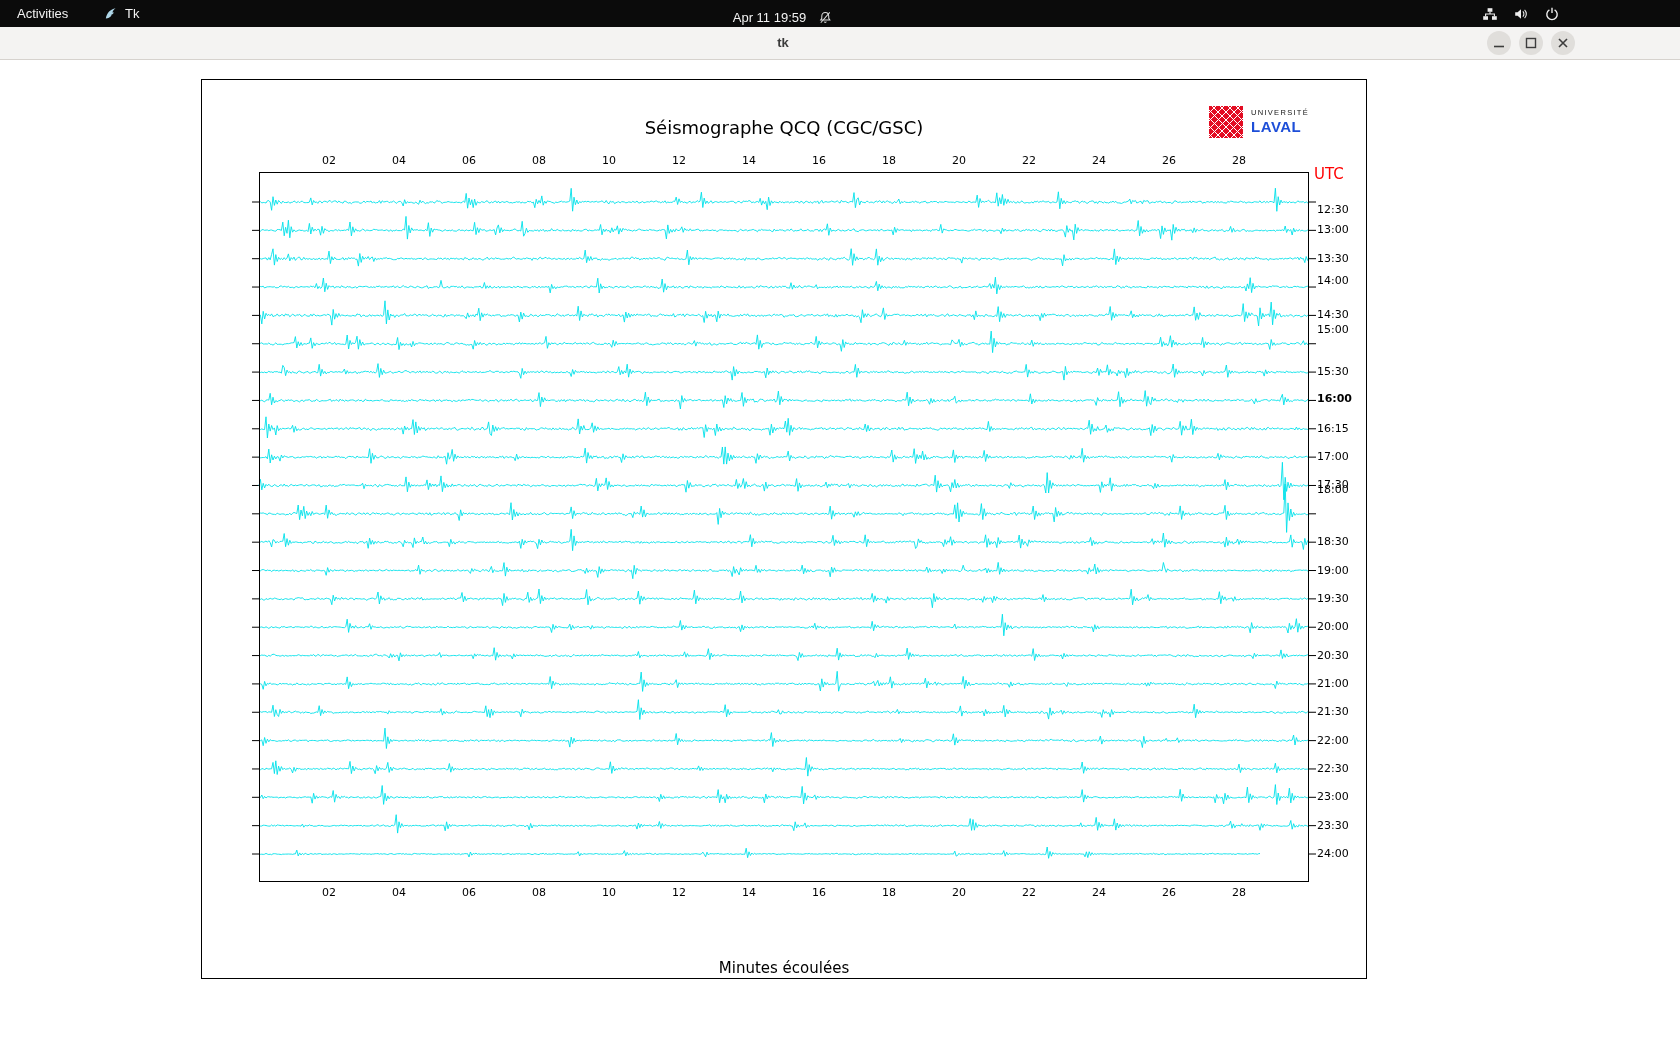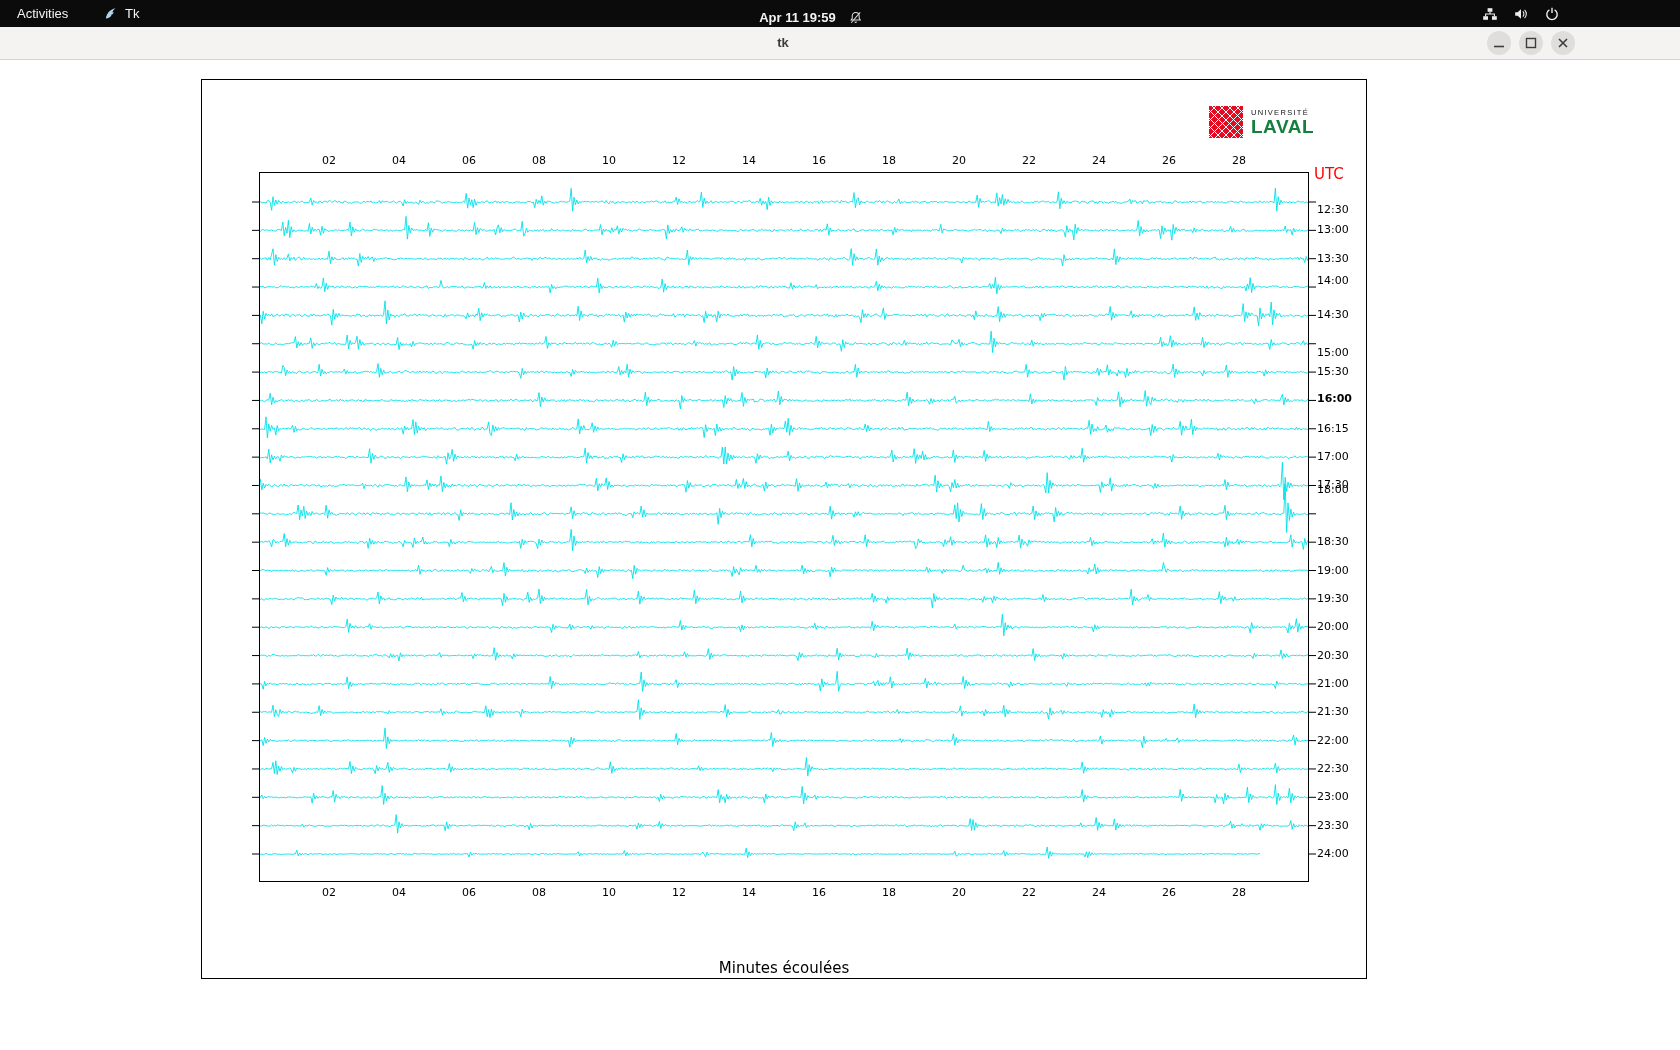--- a/index.html
+++ b/index.html
@@ -5,21 +5,21 @@
   html,body{margin:0;padding:0;}
   body{width:1680px;height:1050px;position:relative;overflow:hidden;background:#ffffff;
        font-family:"Liberation Sans",sans-serif;}
 
   
   .top-bar{position:absolute;top:0;left:0;width:1680px;height:27px;background:#0b0b0b;color:#f2f2f2;}
   .activities{position:absolute;left:0;top:0;height:27px;display:flex;align-items:center;
               padding:0 17px;font-size:13px;cursor:default;}
   .app-ind{position:absolute;left:103px;top:0;height:27px;display:flex;align-items:center;gap:7px;font-size:13px;}
   .tb-center{position:absolute;left:783px;top:0;height:35px;transform:translateX(-50%);
-             display:flex;align-items:center;gap:12px;font-size:13px;font-weight:700;margin-left:28px;}
+             display:flex;align-items:center;gap:12px;font-size:13px;font-weight:400;}
   .tb-right{position:absolute;right:120px;top:0;height:27px;display:flex;align-items:center;gap:15px;}
 
   
   .titlebar{position:absolute;top:27px;left:0;width:1680px;height:32px;background:#f4f3f2;
             border-bottom:1px solid #d6d2ce;}
   .titlebar .title{position:absolute;left:783px;top:0;transform:translateX(-50%);
                    line-height:32px;font-size:13px;font-weight:700;color:#3b3b3b;}
   .win-controls{position:absolute;right:105px;top:4px;display:flex;gap:8px;}
   .win-btn{width:24px;height:24px;border-radius:50%;background:#e0dedb;border:none;padding:0;
            display:flex;align-items:center;justify-content:center;cursor:default;}
@@ -28,21 +28,21 @@
   .app-area{position:absolute;top:60px;left:0;width:1680px;height:990px;background:#ffffff;}
   .tk-canvas{position:absolute;left:201px;top:19px;width:1164px;height:898px;background:#ffffff;
              border:1px solid #000;font-family:"DejaVu Sans",sans-serif;color:#000;}
 
   .hdr{position:absolute;left:57px;top:21px;font-size:13px;line-height:18.5px;}
   .plot-title{position:absolute;left:0;top:37px;width:100%;text-align:center;font-size:18px;}
 
   .logo{position:absolute;left:1006px;top:24px;display:flex;gap:7px;align-items:center;}
   .logo-texts{display:flex;flex-direction:column;}
   .logo-texts .t1{font-size:7.5px;letter-spacing:1.3px;color:#141414;font-family:"Liberation Sans",sans-serif;}
-  .logo-texts .t2{font-size:19px;font-weight:700;letter-spacing:.5px;line-height:20px;color:#15803d;
+  .logo-texts .t2{font-size:15px;font-weight:700;letter-spacing:.5px;line-height:20px;color:#1d4ed8;
                   font-family:"Liberation Sans",sans-serif;}
 
   .xticks{position:absolute;left:57px;width:1050px;height:14px;}
   .xticks-top{top:74px;}
   .xticks-bottom{top:806px;}
   .xtick{position:absolute;transform:translateX(-50%);font-size:11px;}
 
   .row-labels{position:absolute;left:1115px;top:0;width:48px;height:898px;}
   .row-label{position:absolute;left:0;font-size:11px;line-height:12px;}
 
@@ -119,20 +119,21 @@
         <path d="M8 8l8 8M16 8l-8 8" stroke="#3c3c3c" stroke-width="1.6"></path>
       </svg>
     </button>
   </div>
 </div>
 
 <div class="app-area">
   <div class="tk-canvas">
 
 
+    <div class="plot-title">Séismographe QCQ (CGC/GSC)</div>
 
     <div class="logo">
       <span style="display:flex;">
         <svg width="36" height="36" viewBox="0 0 36 36">
           <rect x="1" y="2" width="34" height="32" fill="#e30c22"></rect>
           <path d="M1 9 L8 2 M1 17 L16 2 M1 25 L24 2 M1 33 L32 2 M7 34 L35 6 M15 34 L35 14 M23 34 L35 22 M31 34 L35 30" stroke="#fff" stroke-width="1" fill="none"></path>
           <path d="M28 2 L35 9 M20 2 L35 17 M12 2 L35 25 M4 2 L35 33 M1 6 L29 34 M1 14 L21 34 M1 22 L13 34 M1 30 L5 34" stroke="#fff" stroke-width="1" fill="none"></path>
         </svg>
       </span>
       <span class="logo-texts">
@@ -172,21 +173,21 @@
         <span class="xtick" style="left: 840px;">24</span>
         <span class="xtick" style="left: 910px;">26</span>
         <span class="xtick" style="left: 980px;">28</span>
       </div>
     <div class="row-labels">
         <span class="row-label" style="top: 124px;">12:30</span>
         <span class="row-label" style="top: 144.348px;">13:00</span>
         <span class="row-label" style="top: 172.696px;">13:30</span>
         <span class="row-label" style="top: 195px;">14:00</span>
         <span class="row-label" style="top: 229.392px;">14:30</span>
-        <span class="row-label" style="top: 267px;">15:00</span>
+        <span class="row-label" style="top: 244px;">15:00</span>
         <span class="row-label" style="top: 286.088px;">15:30</span>
         <span class="row-label" style="top: 313px; font-weight: bold;">16:00</span>
         <span class="row-label" style="top: 342.784px;">16:15</span>
         <span class="row-label" style="top: 371.132px;">17:00</span>
         <span class="row-label" style="top: 399.48px;">17:30</span>
         <span class="row-label" style="top: 404px;">18:00</span>
         <span class="row-label" style="top: 456.176px;">18:30</span>
         <span class="row-label" style="top: 484.524px;">19:00</span>
         <span class="row-label" style="top: 512.872px;">19:30</span>
         <span class="row-label" style="top: 541.22px;">20:00</span>

